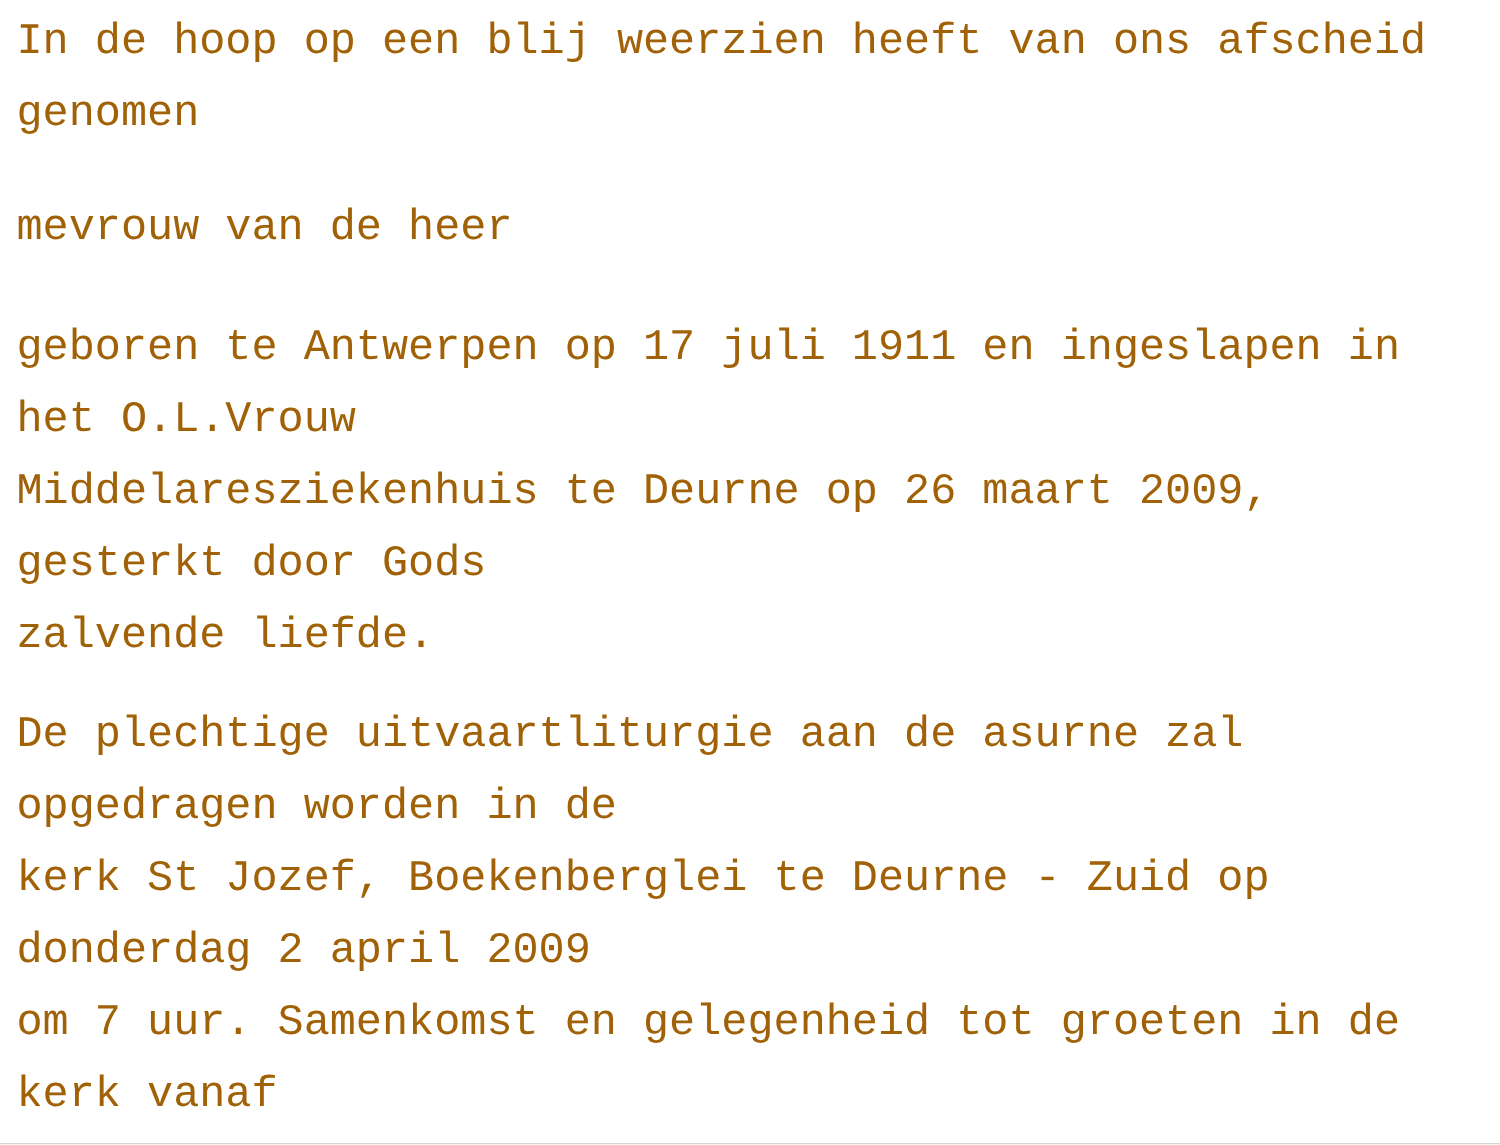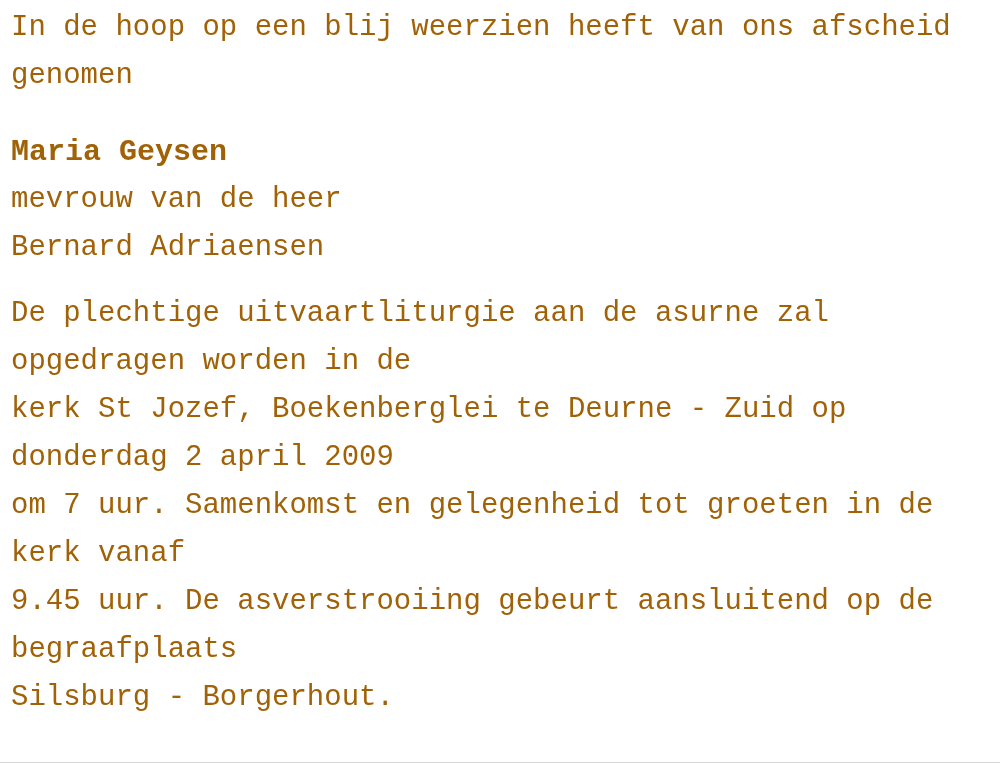--- a/index.html
+++ b/index.html
@@ -54,25 +54,26 @@
   }
 </style>
 </head>
 <body>
 
 <div class="announcement">
 
   <p class="line intro">In de hoop op een blij weerzien heeft van ons afscheid genomen</p>
 
   <div class="names-block">
-    <p class="line deceased-name">Maria Geysen</p>
     <p class="line">mevrouw van de heer</p>
-    <p class="line">Bernard Adriaensen</p>
   </div>
 
+  <p class="line life-paragraph">geboren te Antwerpen op 17 juli 1911 en ingeslapen in het O.L.Vrouw
+Middelaresziekenhuis te Deurne op 26 maart 2009, gesterkt door Gods
+zalvende liefde.</p>
 
   <p class="line service-paragraph">De plechtige uitvaartliturgie aan de asurne zal opgedragen worden in de
 kerk St Jozef, Boekenberglei te Deurne - Zuid op donderdag 2 april 2009
 om 7 uur. Samenkomst en gelegenheid tot groeten in de kerk vanaf
 9.45 uur. De asverstrooiing gebeurt aansluitend op de begraafplaats
 Silsburg - Borgerhout.</p>
 
 
 </div>
 

